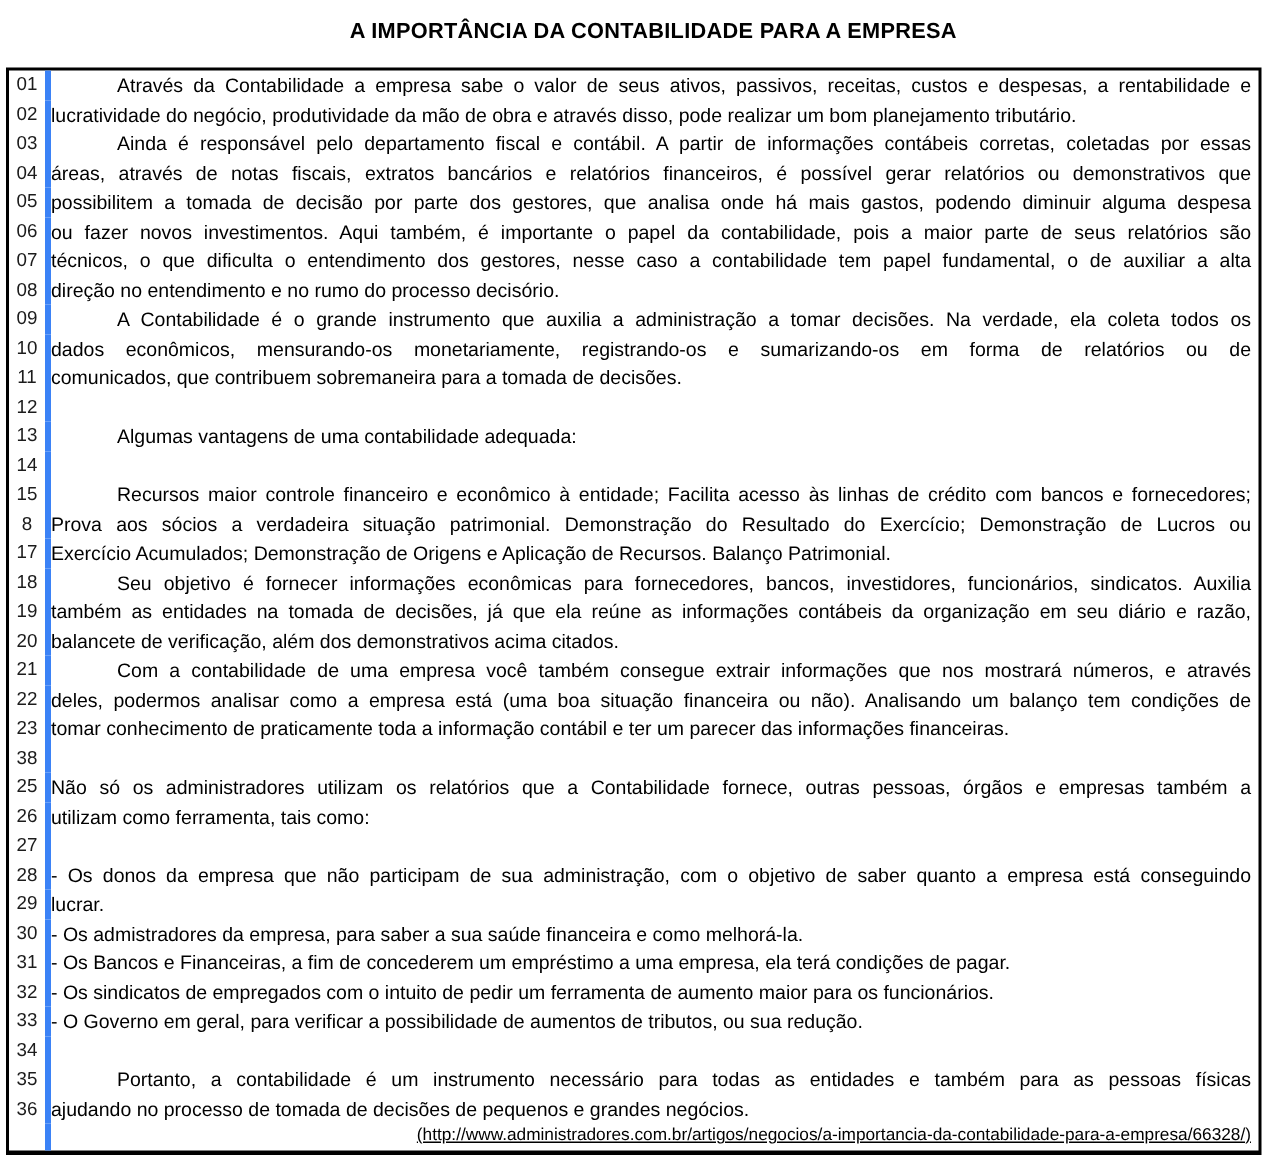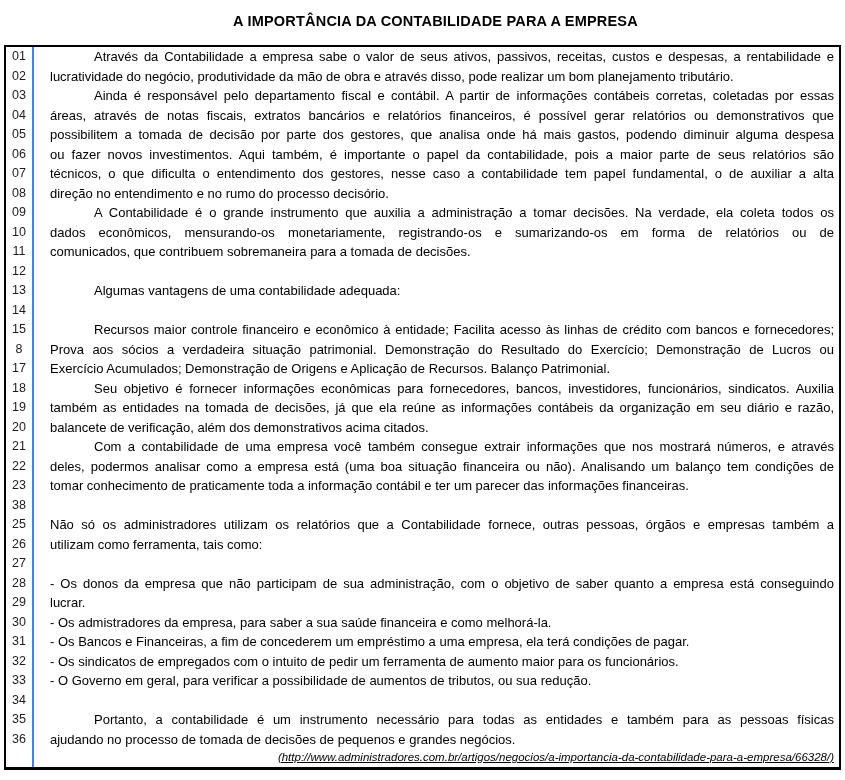--- a/index.html
+++ b/index.html
@@ -13,35 +13,35 @@
     text-align:center; font-weight:bold; font-size:14.5px;
     padding-top:13px; letter-spacing:0.2px;padding-left:26px;
   }
   .doc-box {
     position:absolute; left:4px; top:45px; width:837px; height:725px;
     border:2px solid #000; border-bottom-width:3px;
     display:flex; flex-direction:column; background:#fff;
   }
   .row { display:flex; flex:0 0 auto; height:19.5px; }
   .num {
-    flex:0 0 28px; width:28px; border-right:2px solid #3b82f6;
+    flex:0 0 28px; width:28px; border-right:4px solid #3b82f6;
     text-align:center; font-size:12.5px; line-height:19.5px; color:#1c1c1c;
   }
   .text {
     flex:1; font-size:13px; line-height:19.5px;
-    padding:0 5px 0 16px; overflow:hidden;
+    padding:0 5px 0 0; overflow:hidden;
   }
   .text.indent { text-indent:44px; }
   .text.justify { text-align:justify; text-align-last:justify; }
   .footer-row { flex:1 1 auto; height:auto; }
   .footer-cell {
     flex:1; text-align:right; padding:1px 5px 0 4px;
     font-size:11.5px; line-height:15px;
   }
-  .source-link { color:#000; text-decoration:underline; cursor:pointer;font-style:italic; }
+  .source-link { color:#000; text-decoration:underline; cursor:pointer; }
 </style>
 </head>
 <body>
 
 <div class="title">A IMPORTÂNCIA DA CONTABILIDADE PARA A EMPRESA</div>
 
 <div class="doc-box">
   <div style="display:contents"><div class="row">
         <span class="num">01</span>
         <div class="text indent justify">Através da Contabilidade a empresa sabe o valor de seus ativos, passivos, receitas, custos e despesas, a rentabilidade e</div>

